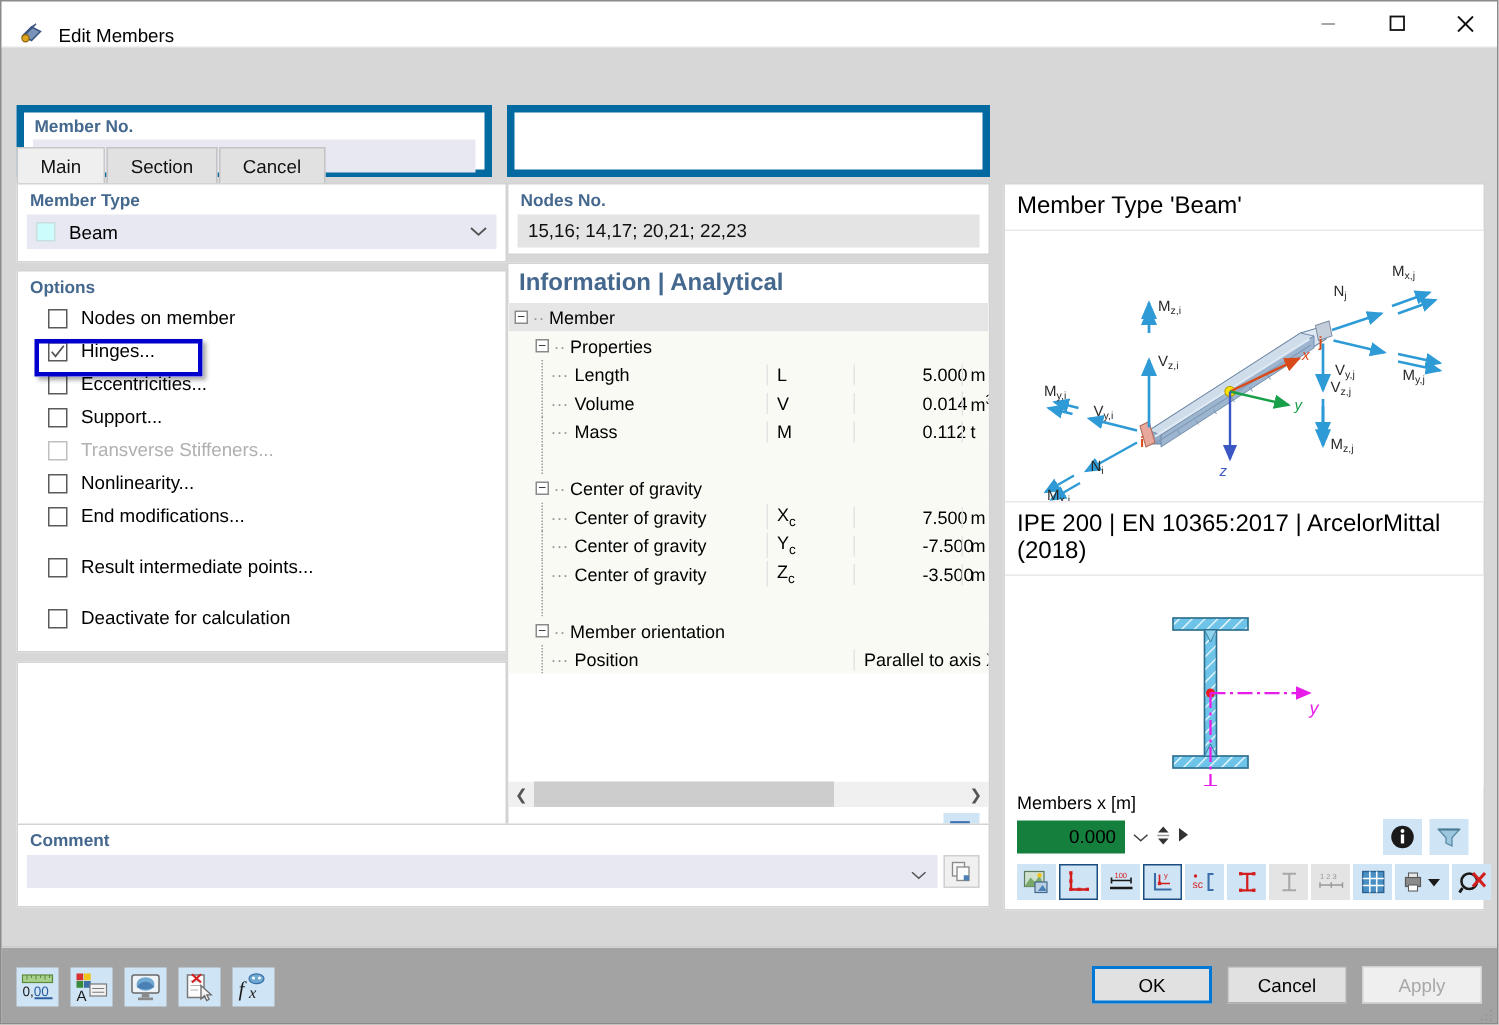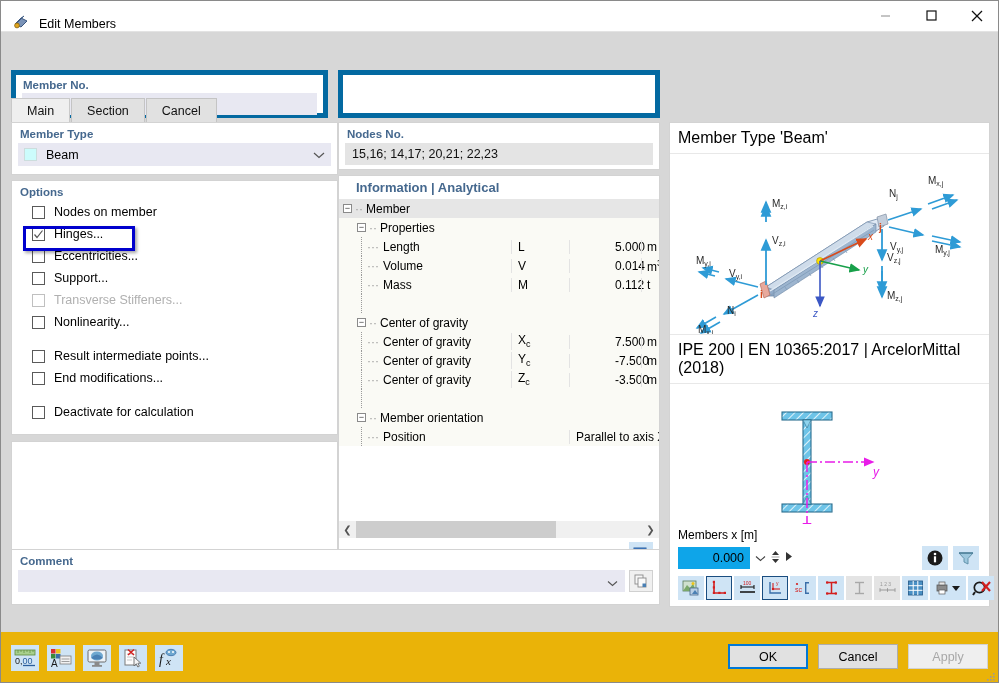--- a/index.html
+++ b/index.html
@@ -90,21 +90,21 @@
   .cbx.dis { border-color:#c0c0c0; }
   .opt.dis { color:#b0b0b0; }
   .opt.gap { margin-top:12px; }
   .hl-box {
     position:absolute; left:11px; width:112px; height:25px;
     border:3px solid #0000cd; background:transparent; pointer-events:none;
     box-shadow: 2px 2px 3px rgba(0,0,0,0.35);
   }
 
   
-  .tree-hdr { font-size:13px; font-weight:bold; color:#45688e; padding:4px 6px 4px 17px; }
+  .tree-hdr { font-size:16px; font-weight:bold; color:#45688e; padding:4px 6px 4px 7px; }
   .treebody { position:relative; background:#fff; font-size:12px; }
   .trow { display:flex; height:19px; align-items:center; }
   .trow.lvl0 { background:#e6e6e6; }
   .trow.shade { background:#fafaf5; }
   .tnm { flex:none; width:172px; display:flex; align-items:center; overflow:hidden; white-space:nowrap;}
   .tsym { flex:none; width:58px; border-left:1px solid #e3e3e3; padding-left:6px; }
   .tval { flex:none; width:72px; border-left:1px solid #e3e3e3; text-align:left; padding-right:5px;padding-left:45px;}
   .tunit{ flex:none; width:58px; border-left:1px solid #e3e3e3; padding-left:5px;}
   .tlast{ flex:1; border-left:1px solid #e3e3e3; }
   .exp {
@@ -121,35 +121,35 @@
   .hsb-arrow { width:17px; text-align:center; color:#555; font-size:10px; }
   .hsb-track { flex:1; height:17px; position:relative; }
   .hsb-thumb { position:absolute; left:0; top:0; height:17px; width:70%; background:#cdcdcd; }
 
   
   .gfx { background:#fff; position:relative; overflow:hidden; }
   .cap { font-size:16px; padding:6px 8px; }
 
   
   .spin {
-    height:22px; width:72px; background:#0ea5e9; display:flex; align-items:center;
+    height:22px; width:72px; background:#15803d; display:flex; align-items:center;
     justify-content:flex-end; padding-right:6px; font-size:12.5px;
   }
   .spin-ctl { display:flex; align-items:center; gap:5px; margin-left:5px; }
 
   
   .tbtn {
     width:26px;height:24px; display:flex;align-items:center;justify-content:center;
     background:#cfe4f5; margin-right:2px; flex:none; position:relative;
   }
   .tbtn.sel { border:1px solid #1a4d80; background:#cfe4f5; }
   .tbtn.dis { background:#e4e4e4; }
 
   
-  .bottombar { position:absolute; left:0; top:630px; width:999px; height:53px; background:#eab308; border-top:1px solid #d6d6d6;}
+  .bottombar { position:absolute; left:0; top:630px; width:999px; height:53px; background:#a3a3a3; border-top:1px solid #d6d6d6;}
   .bigbtn {
     width:80px;height:25px;border:1px solid #adadad;background:#e1e1e1;
     display:flex;align-items:center;justify-content:center;font-size:12.5px;
   }
   .bigbtn.focus { border:2px solid #0078d7; }
   .bigbtn.dis { color:#a8a8a8; background:#efefef; border-color:#d2d2d2; }
   .lowtb {
     width:28px;height:26px;background:#cfe4f5;display:flex;align-items:center;justify-content:center;
     margin-right:8px;flex:none;
   }
@@ -262,28 +262,28 @@
         <div class="opt dis">
           <span class="cbx dis"></span>
           <span>Transverse Stiffeners...</span>
         </div>
 
         <div class="opt">
           <span class="cbx"></span>
           <span>Nonlinearity...</span>
         </div>
 
+        <div class="opt">
+          <span class="cbx"></span>
+          <span>End modifications...</span>
+        </div>
+
         <div class="opt gap">
           <span class="cbx"></span>
           <span>Result intermediate points...</span>
-        </div>
-
-        <div class="opt">
-          <span class="cbx"></span>
-          <span>End modifications...</span>
         </div>
 
         <div class="opt gap">
           <span class="cbx"></span>
           <span>Deactivate for calculation</span>
         </div>
 
         <div class="hl-box" style="top:45px;"></div>
       </div>
 

